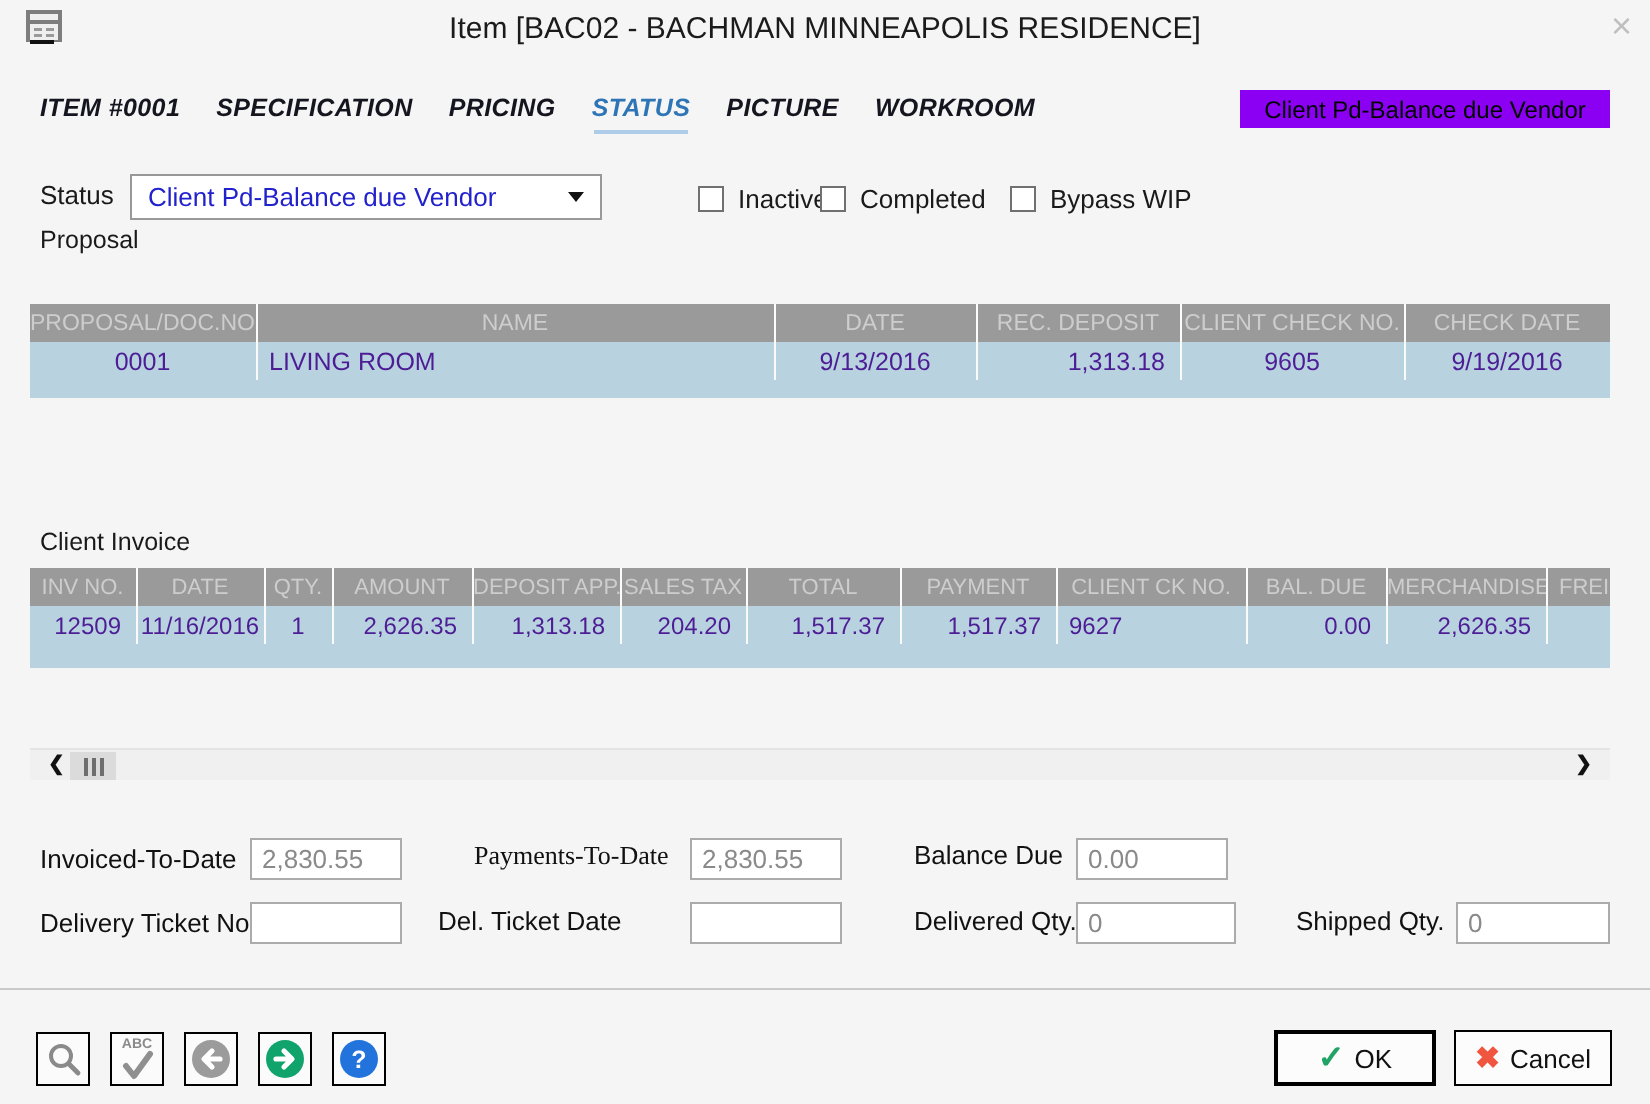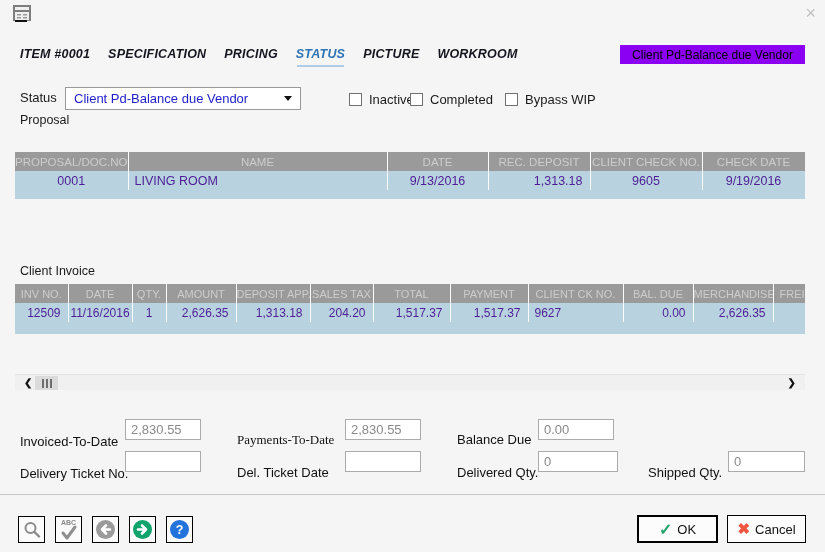--- a/index.html
+++ b/index.html
@@ -56,21 +56,21 @@
   
   .hscroll { left:15px; top:374px; width:790px; height:16px; background:#F0F0F0; border-top:1px solid #E4E4E4; }
   .sb-arrow { position:absolute; top:1px; font-size:10px; font-weight:bold; color:#111; line-height:14px; cursor:default; }
   .sb-left { left:9px; }
   .sb-right { right:9px; }
   .sb-thumb { position:absolute; left:20px; top:1px; width:23px; height:14px; background:#DBDBDB;
     display:flex; gap:2px; align-items:center; justify-content:center; }
   .grip { width:2px; height:9px; background:#6e6e6e; }
 
   
-  .f-label { font-size:13px; color:#111; white-space:nowrap;margin-top:12px; }
+  .f-label { font-size:13px; color:#111; white-space:nowrap; }
   .f-input { position:absolute; height:21px; border:1px solid #ABABAB; background:#fff;
     color:#8a8a8a; font-size:13px; padding:0 5px; font-family:"Liberation Sans",sans-serif; }
 
   
   .divider { left:0; top:494px; width:825px; height:1px; background:#C9C9C9; }
   .tool-btn { position:absolute; top:516px; width:27px; height:27px; border:1.5px solid #000;
     background:#FBFBFB; display:flex; align-items:center; justify-content:center; padding:0; cursor:default; }
   .abc-lbl { position:absolute; top:2px; left:0; right:0; text-align:center; font-size:7px; font-weight:bold; color:#8a8a8a; letter-spacing:0; }
   .btn { position:absolute; top:515px; height:28px; background:#FCFCFC; display:flex; align-items:center;
     justify-content:center; gap:5px; font-size:13px; font-family:"Liberation Sans",sans-serif; color:#111; cursor:default; }
@@ -89,20 +89,21 @@
       <rect x="2" y="1" width="18" height="16" fill="#7d7d7d"></rect>
       <rect x="4" y="3" width="14" height="3" fill="#efefef"></rect>
       <rect x="4" y="8" width="14" height="8" fill="#efefef"></rect>
       <rect x="6" y="10" width="4" height="1.5" fill="#9a9a9a"></rect>
       <rect x="12" y="10" width="4" height="1.5" fill="#9a9a9a"></rect>
       <rect x="6" y="13" width="4" height="1.5" fill="#9a9a9a"></rect>
       <rect x="12" y="13" width="4" height="1.5" fill="#9a9a9a"></rect>
       <rect x="4" y="16" width="12" height="2" fill="#111"></rect>
     </svg>
   </span>
+  <div class="abs win-title">Item [BAC02 - BACHMAN MINNEAPOLIS RESIDENCE]</div>
   <span class="abs close-x">×</span>
 
   <div class="abs tabs">
     <span class="tab">ITEM #0001</span>
     <span class="tab">SPECIFICATION</span>
     <span class="tab">PRICING</span>
     <span class="tab active">STATUS</span>
     <span class="tab">PICTURE</span>
     <span class="tab">WORKROOM</span>
   </div>
@@ -233,21 +234,21 @@
 
   <span class="abs f-label" style="left:237px; top:420px;font-family:Liberation Serif, serif;">Payments-To-Date</span>
   <input class="f-input" style="left: 345px; top: 419px; width: 76px;" value="2,830.55">
 
   <span class="abs f-label" style="left:457px; top:420px;">Balance Due</span>
   <input class="f-input" style="left: 538px; top: 419px; width: 76px;" value="0.00">
 
   <span class="abs f-label" style="left:20px; top:454px;">Delivery Ticket No.</span>
   <input class="f-input" style="left: 125px; top: 451px; width: 76px;" value="">
 
-  <span class="abs f-label" style="left:237px; top:453px;">Del. Ticket Date</span>
+  <span class="abs f-label" style="left:219px; top:453px;">Del. Ticket Date</span>
   <input class="f-input" style="left: 345px; top: 451px; width: 76px;" value="">
 
   <span class="abs f-label" style="left:457px; top:453px;">Delivered Qty.</span>
   <input class="f-input" style="left: 538px; top: 451px; width: 80px;" value="0">
 
   <span class="abs f-label" style="left:648px; top:453px;">Shipped Qty.</span>
   <input class="f-input" style="left: 728px; top: 451px; width: 77px;" value="0">
 
   <div class="abs divider"></div>
 

